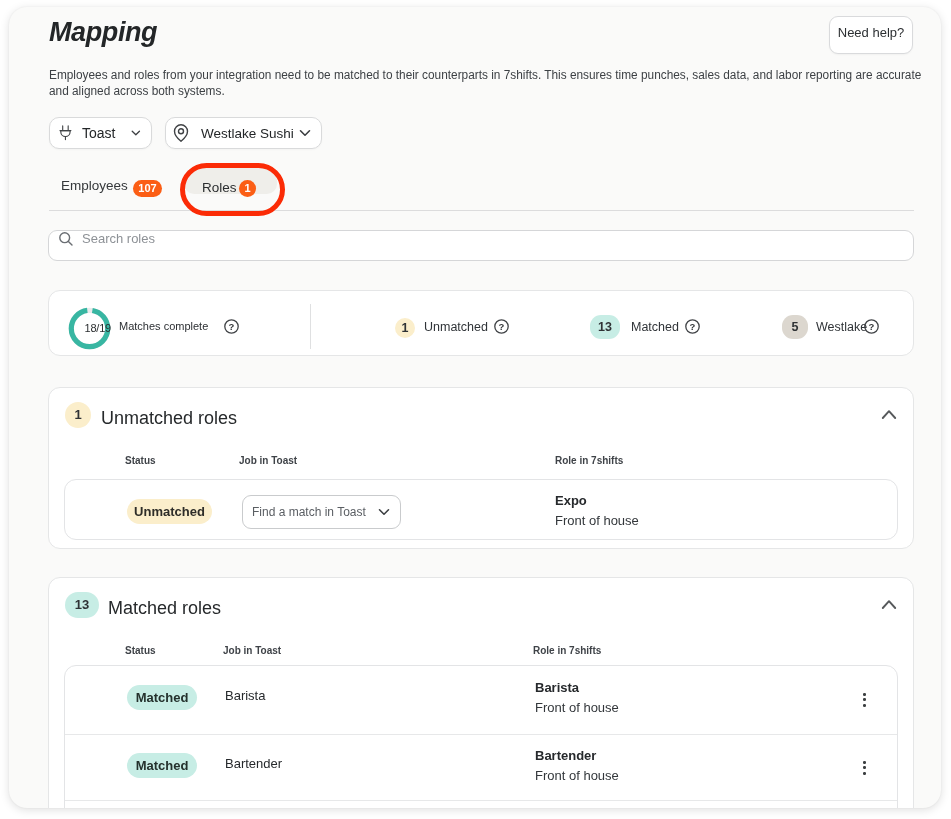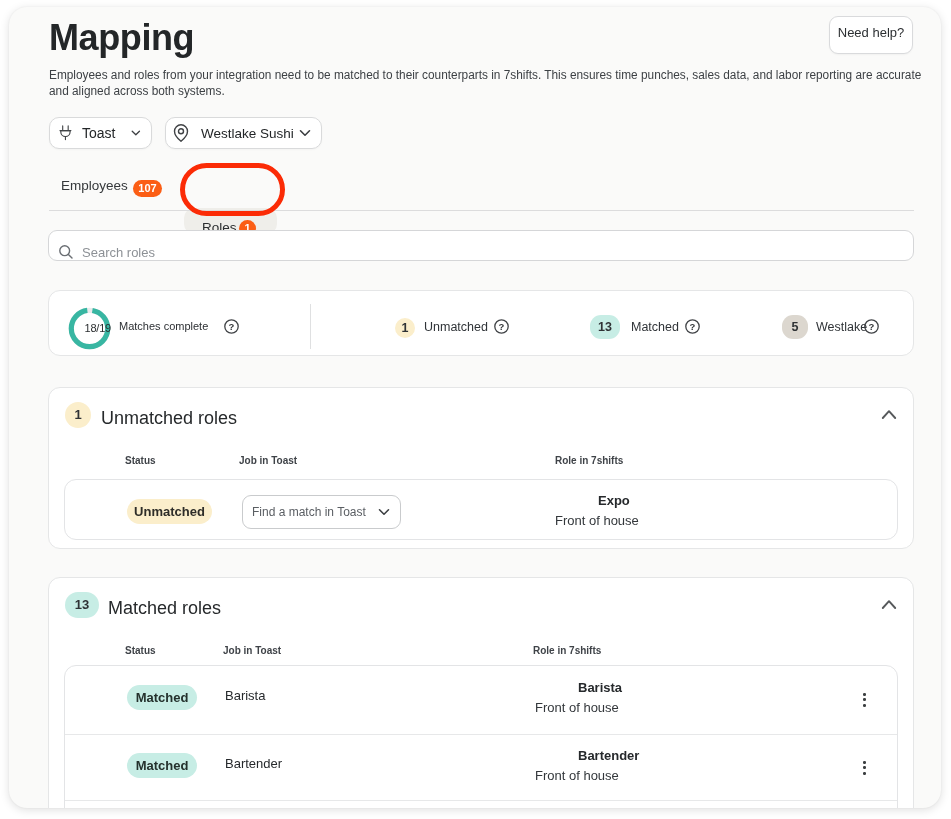--- a/index.html
+++ b/index.html
@@ -2,21 +2,21 @@
 <html><head>
 <meta charset="utf-8">
 <style>
 * { margin:0; padding:0; box-sizing:border-box; }
 html,body { width:951px; height:819px; background:#ffffff; font-family:"Liberation Sans", sans-serif; }
 .card {
   position:absolute; left:9px; top:7px; width:932px; height:801px;
   background:#fafaf9; border-radius:18px; overflow:hidden;
   box-shadow:0 2px 10px rgba(0,0,0,0.13), 0 0 2px rgba(0,0,0,0.06);
 }
-.h1 { position:absolute; left:40px; top:10px; font-size:36px; font-weight:700; letter-spacing:-0.4px; color:#232628; }
+.h1 { position:absolute; left:40px; top:10px; font-size:27px; font-weight:700; letter-spacing:-0.4px; color:#232628;font-style:italic; }
 .helpbtn {
   position:absolute; left:820px; top:9px; width:84px; height:38px;
   background:#fff; border:1px solid #d9dadc; border-radius:9px;
   font-size:13px; color:#2c2f32; text-align:center; line-height:31px;
   box-shadow:0 1px 2px rgba(0,0,0,0.04);
 }
 .desc { position:absolute; left:40px; top:61px; font-size:12.5px; line-height:15.5px; color:#3d4145; transform:scaleX(0.947); transform-origin:left top; white-space:nowrap; }
 
 .fbtn {
   position:absolute; top:110px; height:32px; background:#fff;
@@ -25,26 +25,26 @@
 }
 .fbtn svg.icon { margin-left:9px; }
 .fbtn .lbl { margin-left:10px; white-space:nowrap; }
 .fbtn svg.chev { margin-left:10px; margin-right:10px; }
 #fb1 { left:40px; width:103px; }
 #fb2 { left:156px; width:157px; }
 
 .tabs-line { position:absolute; left:40px; top:203px; width:865px; height:1px; background:#dcdcdd; }
 .tab-emp { position:absolute; left:52px; top:171px; font-size:13.5px; color:#35383b; }
 .badge107 { position:absolute; left:124px; top:173px; width:29px; height:17px; border-radius:9px; background:#fb5e15; color:#fff; font-size:11px; font-weight:700; text-align:center; line-height:17px; }
-.tab-roles { position:absolute; left:175px; top:161px; width:93px; height:26px; background:#efeeea; border-radius:10px;margin-top:40px; }
+.tab-roles { position:absolute; left:175px; top:161px; width:93px; height:26px; background:#efeeea; border-radius:10px; }
 .tab-roles .t { position:absolute; left:18px; top:12px; font-size:13.5px; color:#2b2e30; }
 .badge1 { position:absolute; left:55px; top:12px; width:17px; height:17px; border-radius:50%; background:#fb5e15; color:#fff; font-size:11px; font-weight:700; text-align:center; line-height:17px; }
 .redring { position:absolute; left:171px; top:156px; width:105px; height:53px; border:5.5px solid #fb2b06; border-radius:27px; }
 
-.search { position:absolute; left:39px; top:223px; width:866px; height:31px; background:#fff; border:1px solid #d5d6d8; border-radius:9px; display:flex; align-items:flex-end; }
+.search { position:absolute; left:39px; top:223px; width:866px; height:31px; background:#fff; border:1px solid #d5d6d8; border-radius:9px; display:flex; align-items:flex-start; }
 .search svg { margin-left:9px; }
 .search .ph { margin-left:8px; font-size:13px; color:#8d9196; }
 
 .stats { position:absolute; left:39px; top:283px; width:866px; height:66px; background:#fff; border:1px solid #e5e6e7; border-radius:12px; }
 .donut { position:absolute; left:19px; top:16px; }
 .donut-num { position:absolute; left:19px; top:16px; width:43px; height:43px; text-align:right; line-height:43px; font-size:11px; letter-spacing:-0.2px; color:#2b2e30; }
 .mc { position:absolute; left:70px; top:29px; font-size:11px; color:#2c2f33; }
 .vdiv { position:absolute; left:261px; top:13px; width:1px; height:45px; background:#dfe0e1; }
 .sbadge { position:absolute; border-radius:11px; font-weight:600; font-size:12.5px; text-align:center; color:#2f3235; }
 .slabel { position:absolute; top:29px; font-size:12.5px; color:#303438; }
@@ -56,21 +56,21 @@
 .sec-badge { position:absolute; left:16px; top:14px; min-width:26px; height:26px; border-radius:13px; font-size:13px; font-weight:600; color:#2f3235; text-align:center; line-height:26px; }
 .sec-title { position:absolute; left:52px; top:20px; font-size:18px; color:#26292b; }
 .sec-chev { position:absolute; right:16px; top:21px; }
 .cols { position:absolute; top:67px; font-size:10px; font-weight:600; color:#3f4348; }
 .itable { position:absolute; left:15px; border:1px solid #e3e4e6; border-radius:12px; background:#fff; }
 
 .pill { position:absolute; height:25px; border-radius:13px; font-size:13px; font-weight:600; line-height:25px; text-align:center; }
 .selbox { position:absolute; left:177px; top:15px; width:159px; height:34px; border:1px solid #c9cbcd; border-radius:9px; background:#fff; display:flex; align-items:center; }
 .selbox .t { margin-left:9px; font-size:12px; color:#5a5e63; white-space:nowrap; }
 .rolecell { position:absolute; left:490px; font-size:13px; }
-.rolecell .r1 { font-weight:600; color:#26292c;margin-left:43px; }
+.rolecell .r1 { font-weight:600; color:#26292c; }
 .rolecell .r2 { color:#33373b; margin-top:5px; }
 .mrow { position:absolute; left:0; width:100%; height:68px; }
 .mrow .job { position:absolute; left:160px; top:22px; font-size:13px; color:#26292c; }
 .rowdiv { position:absolute; left:0; width:100%; height:1px; background:#e7e8e9; }
 .kebab { position:absolute; left:798px; top:27px; width:4px; }
 .kebab i { display:block; width:2.6px; height:2.6px; border-radius:50%; background:#3c3f41; margin-bottom:2.9px; }
 </style>
 </head>
 <body>
 <div class="card">

